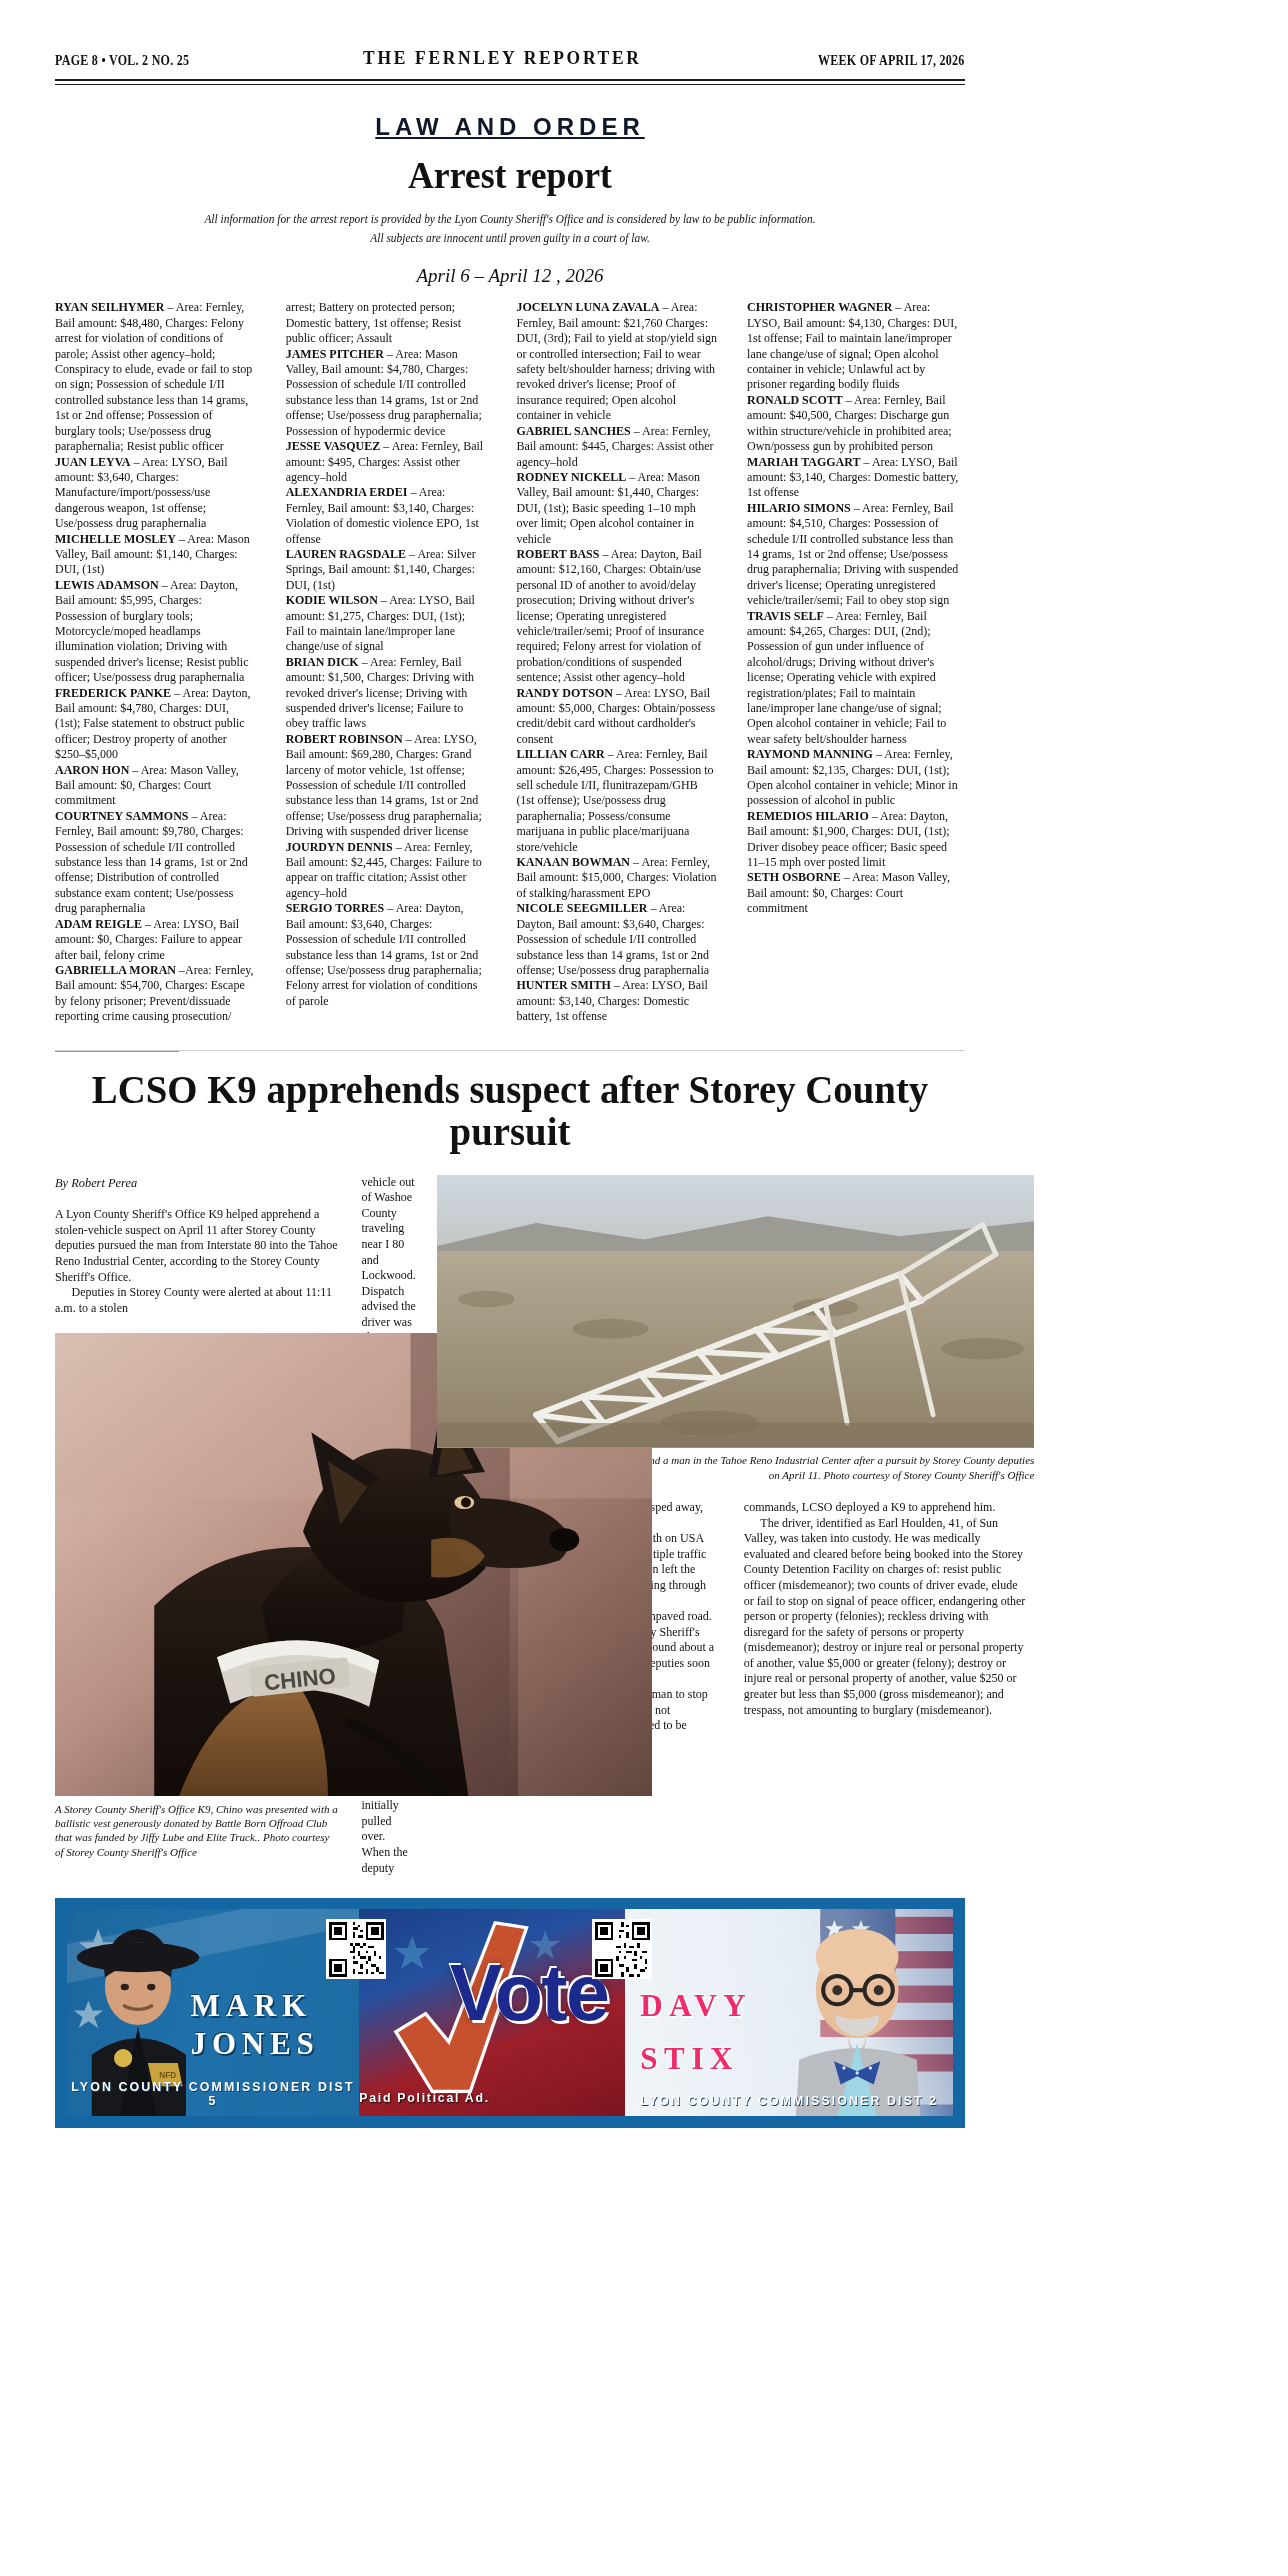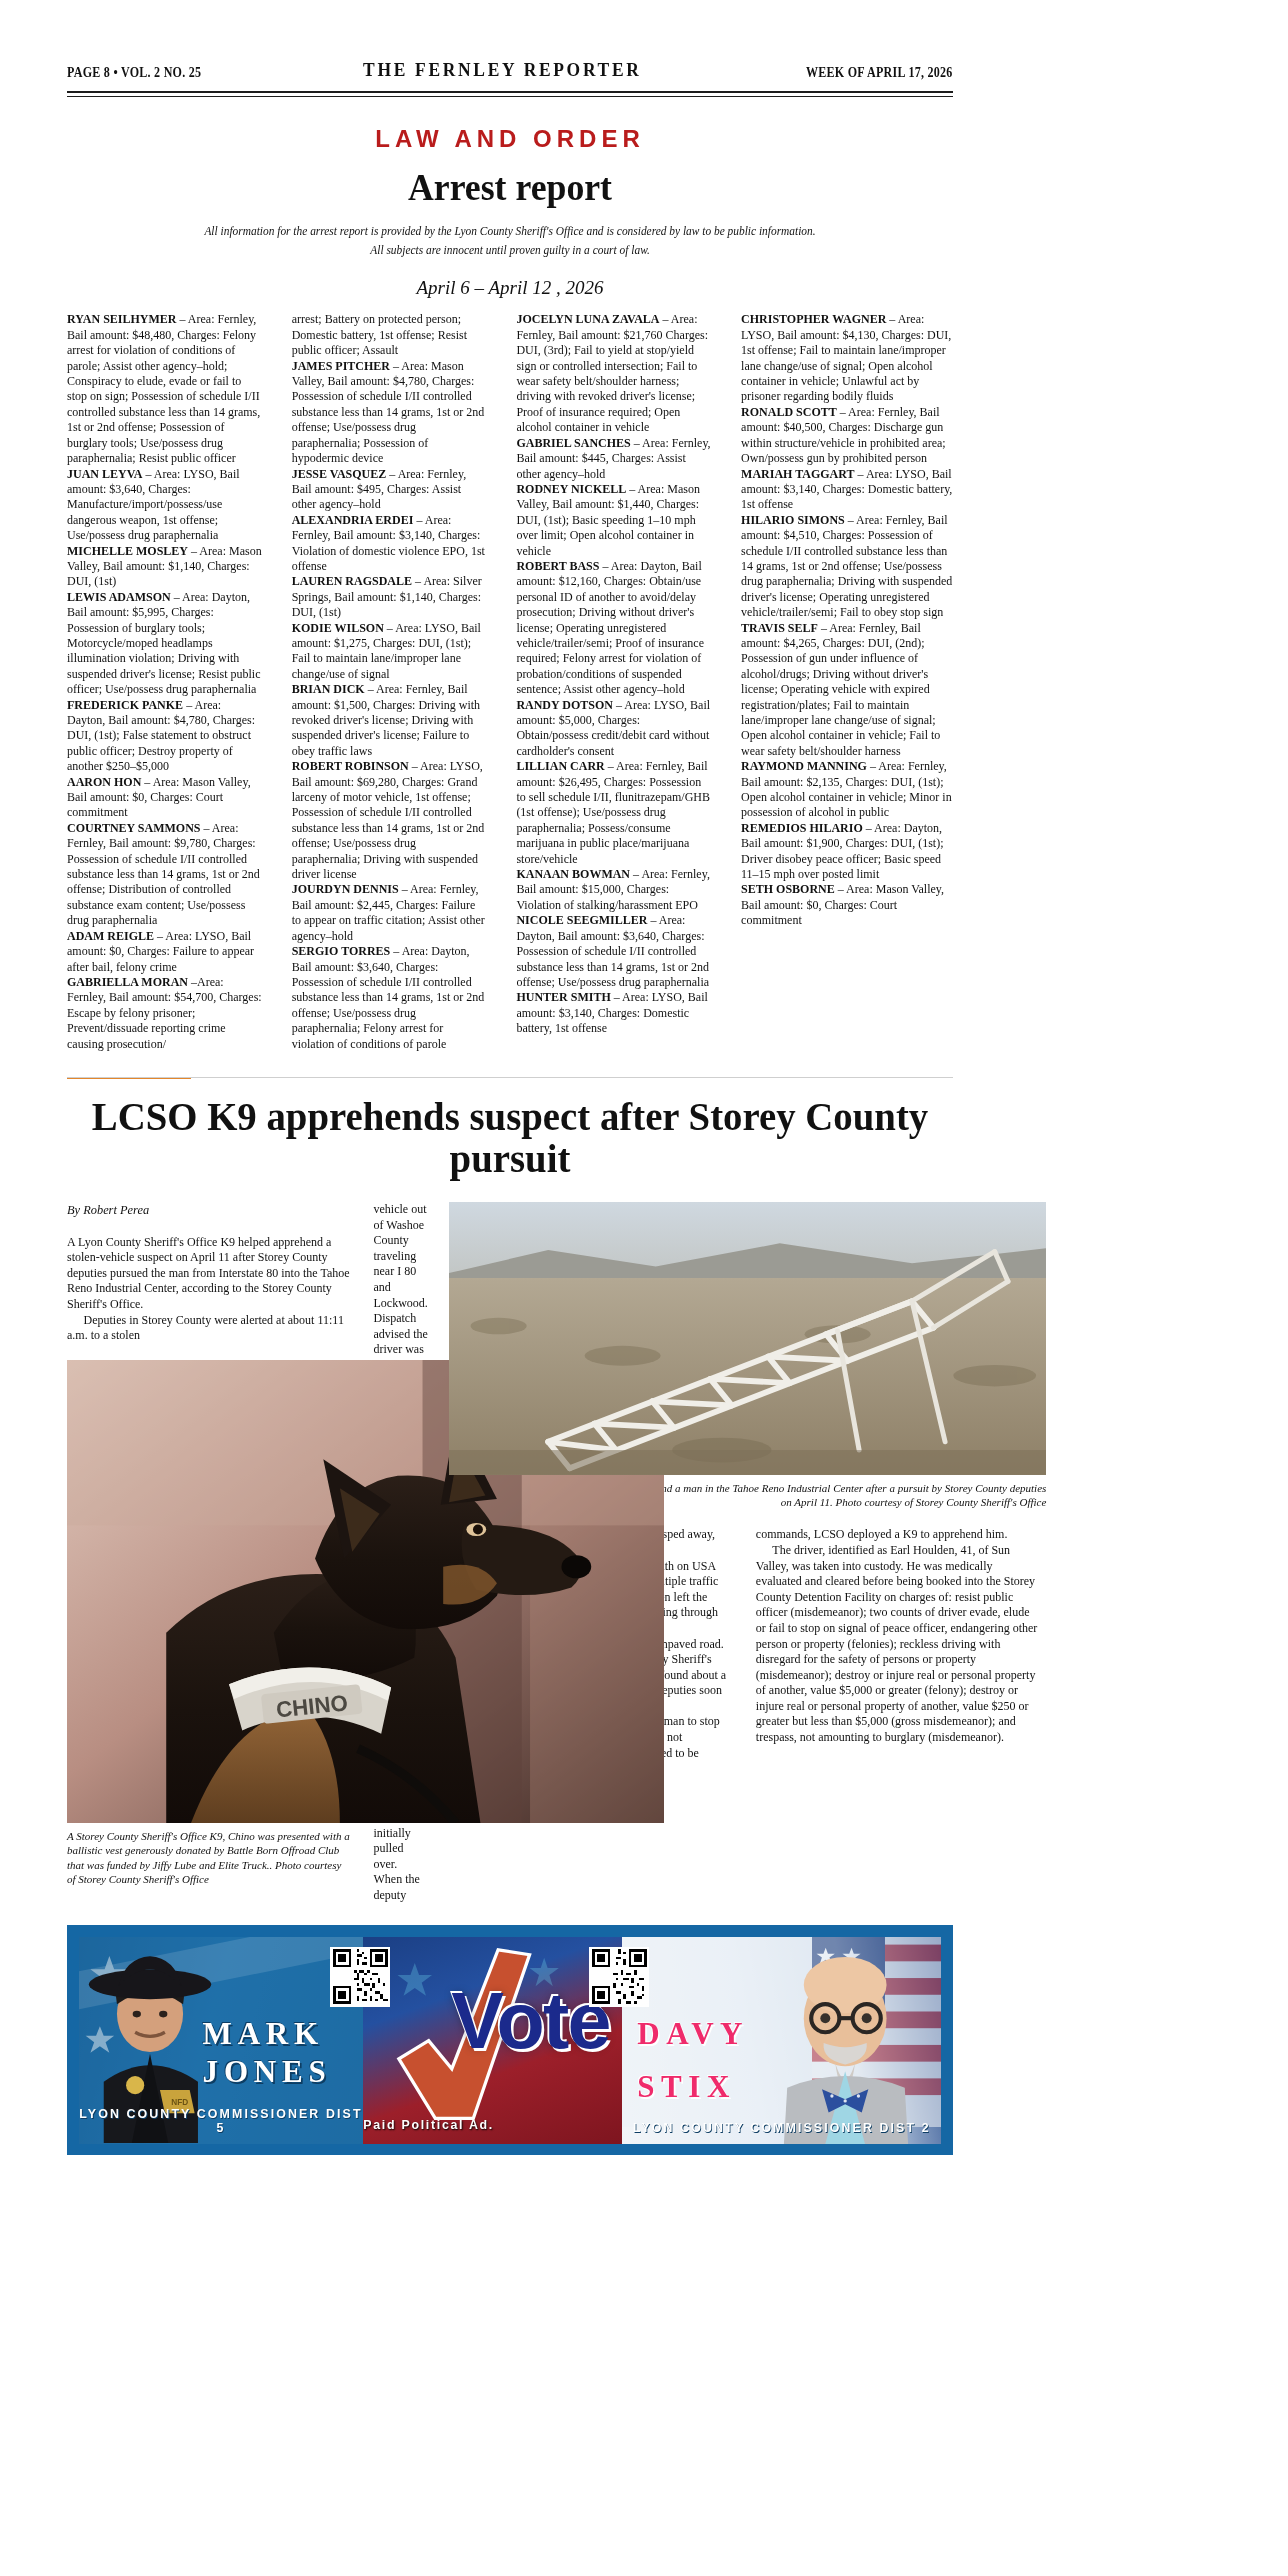--- a/index.html
+++ b/index.html
@@ -8,21 +8,21 @@
     background:#ffffff;
     font-family:"Liberation Serif", serif;
     color:#111;
     -webkit-font-smoothing:antialiased;
   }
   .page{
     width:1020px;
     min-height:2576px;
     position:relative;
     box-sizing:border-box;
-    padding:16px;
+    padding:4px;
     background:#fff;
   }
 
   
   .masthead{
     display:flex;
     align-items:flex-end;
     justify-content:space-between;
     padding:43px 51px 5px 51px;
   }
@@ -49,26 +49,27 @@
   .rule-double{
     margin:5px 51px 0 51px;
     border-top:2.5px solid #1c1c1c;
     height:3.3px;
     border-bottom:0.8px solid #1c1c1c;
   }
 
   
   .kicker{
     text-align:center;
-    color:#b91c1c;
+    color:#0f172a;
     font-family:"Liberation Sans", sans-serif;
     font-weight:bold;
     font-size:24px;
     letter-spacing:5px;
     margin-top:28px;
+    text-decoration:underline;
   }
   .headline-main{
     text-align:center;
     font-family:"Liberation Serif", serif;
     font-weight:bold;
     font-size:38px;
     margin-top:11.6px;
     letter-spacing:0px;
     transform:scaleX(.94);
   }

